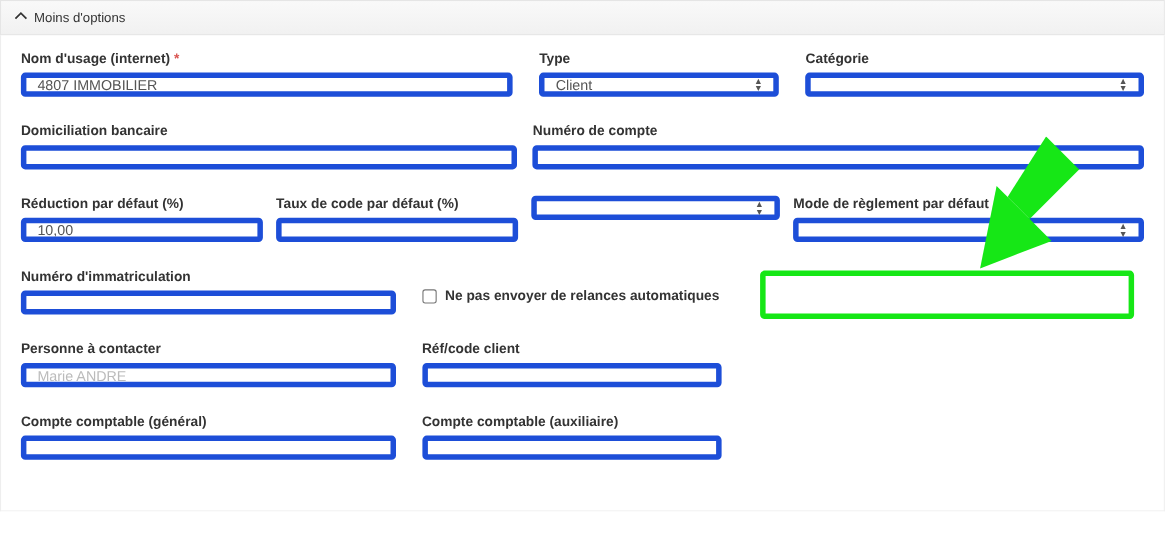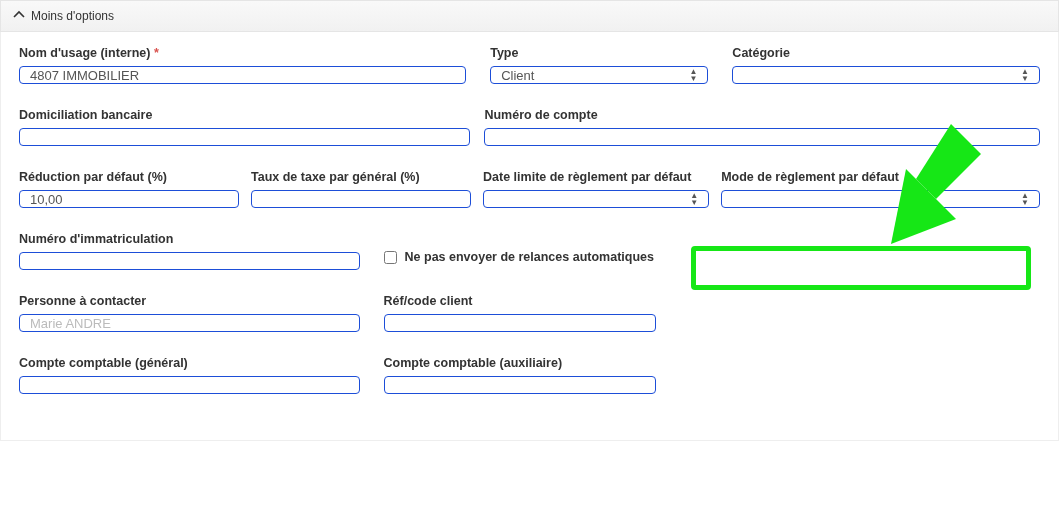--- a/index.html
+++ b/index.html
@@ -33,21 +33,21 @@
   }
   .label {
     font-weight: 700;
     font-size: 12.5px;
     margin-bottom: 6px;
     color: #333;
   }
   .req { color: #d9534f; }
   input[type="text"], .select-wrap {
     height: 18px;
-    border: 1px solid #1d4ed8;
+    border: 5px solid #1d4ed8;
     border-radius: 4px;
     padding: 6px 10px;
     font-size: 13px;
     color: #555;
     background: #fff;
     width: 100%;
   }
   input[type="text"]::placeholder { color: #bbb; }
   .select-wrap {
     position: relative;
@@ -105,21 +105,21 @@
       </svg>
   </span>
   <span>Moins d'options</span>
 </div>
 
 <div class="panel">
 
   <div class="r1">
     <div class="field">
       <div class="label">
-        <span>Nom d'usage (interne)</span>
+        <span>Nom d'usage (internet)</span>
         <span class="req">*</span>
       </div>
       <input type="text" value="4807 IMMOBILIER" style="">
     </div>
     <div class="field">
       <div class="label">Type</div>
       <div class="select-wrap">
         <span>Client</span>
         <span class="updown">
             <span>▲</span>
@@ -149,25 +149,24 @@
       <input type="text" value="" style="">
     </div>
   </div>
 
   <div class="r3">
     <div class="field">
       <div class="label">Réduction par défaut (%)</div>
       <input type="text" value="10,00" style="">
     </div>
     <div class="field">
-      <div class="label">Taux de taxe par général (%)</div>
-      <input type="text" value="" style="">
-    </div>
-    <div class="field">
-      <div class="label">Date limite de règlement par défaut</div>
+      <div class="label">Taux de code par défaut (%)</div>
+      <input type="text" value="" style="">
+    </div>
+    <div class="field">
       <div class="select-wrap">
         <span></span>
         <span class="updown">
             <span>▲</span>
             <span>▼</span>
           </span>
       </div>
     </div>
     <div class="field">
       <div class="label">Mode de règlement par défaut</div>

